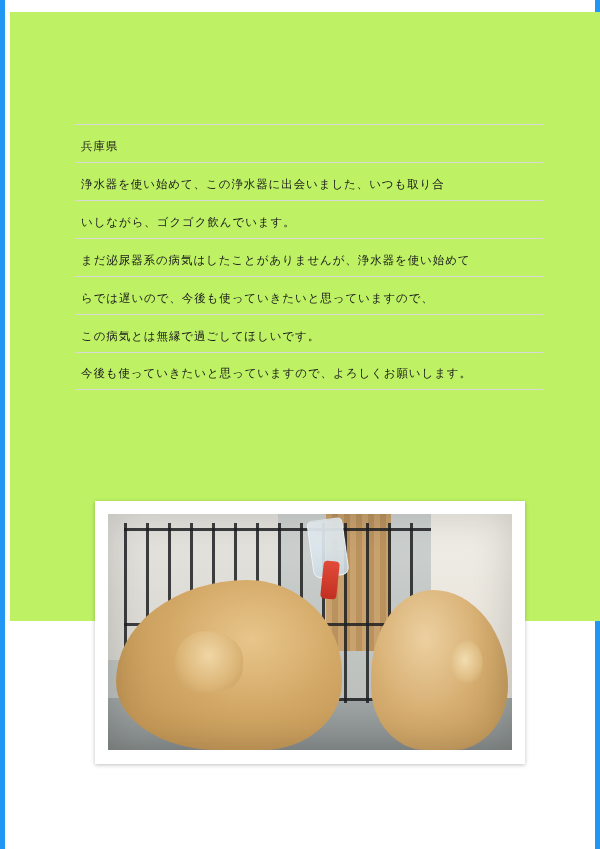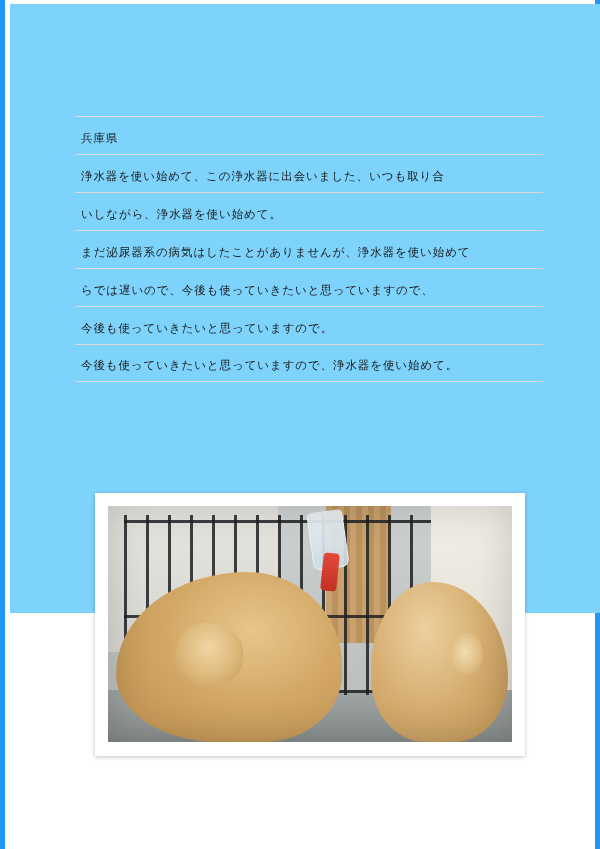--- a/index.html
+++ b/index.html
@@ -24,24 +24,24 @@
     height: 849px;
     box-sizing: border-box;
     border-left: 5px solid #2196f3;
     border-right: 5px solid #2196f3;
     background: #ffffff;
   }
 
   .sheet {
     position: absolute;
     left: 5px;
-    top: 4px;
+    top: 12px;
     width: 590px;
     height: 609px;
-    background: #7dd3fc;
+    background: #bef264;
   }
 
   
   .letter {
     position: absolute;
     left: 65px;
     top: 112px;
     width: 468px;
   }
 
@@ -193,33 +193,33 @@
   <div class="sheet">
 
     <div class="letter">
       <div class="rule-line">
         <span class="text">兵庫県</span>
       </div>
       <div class="rule-line">
         <span class="text">浄水器を使い始めて、この浄水器に出会いました、いつも取り合</span>
       </div>
       <div class="rule-line">
-        <span class="text">いしながら、浄水器を使い始めて。</span>
+        <span class="text">いしながら、ゴクゴク飲んでいます。</span>
       </div>
       <div class="rule-line">
         <span class="text">まだ泌尿器系の病気はしたことがありませんが、浄水器を使い始めて</span>
       </div>
       <div class="rule-line">
         <span class="text">らでは遅いので、今後も使っていきたいと思っていますので、</span>
       </div>
       <div class="rule-line">
-        <span class="text">今後も使っていきたいと思っていますので。</span>
+        <span class="text">この病気とは無縁で過ごしてほしいです。</span>
       </div>
       <div class="rule-line closing">
-        <span class="text">今後も使っていきたいと思っていますので、浄水器を使い始めて。</span>
+        <span class="text">今後も使っていきたいと思っていますので、よろしくお願いします。</span>
       </div>
     </div>
 
     <div class="photo-wrap">
       <div class="photo">
         <div class="scene">
           <div class="wall-left"></div>
           <div class="door-wood"></div>
           <div class="wall-right"></div>
           <div class="floor"></div>

